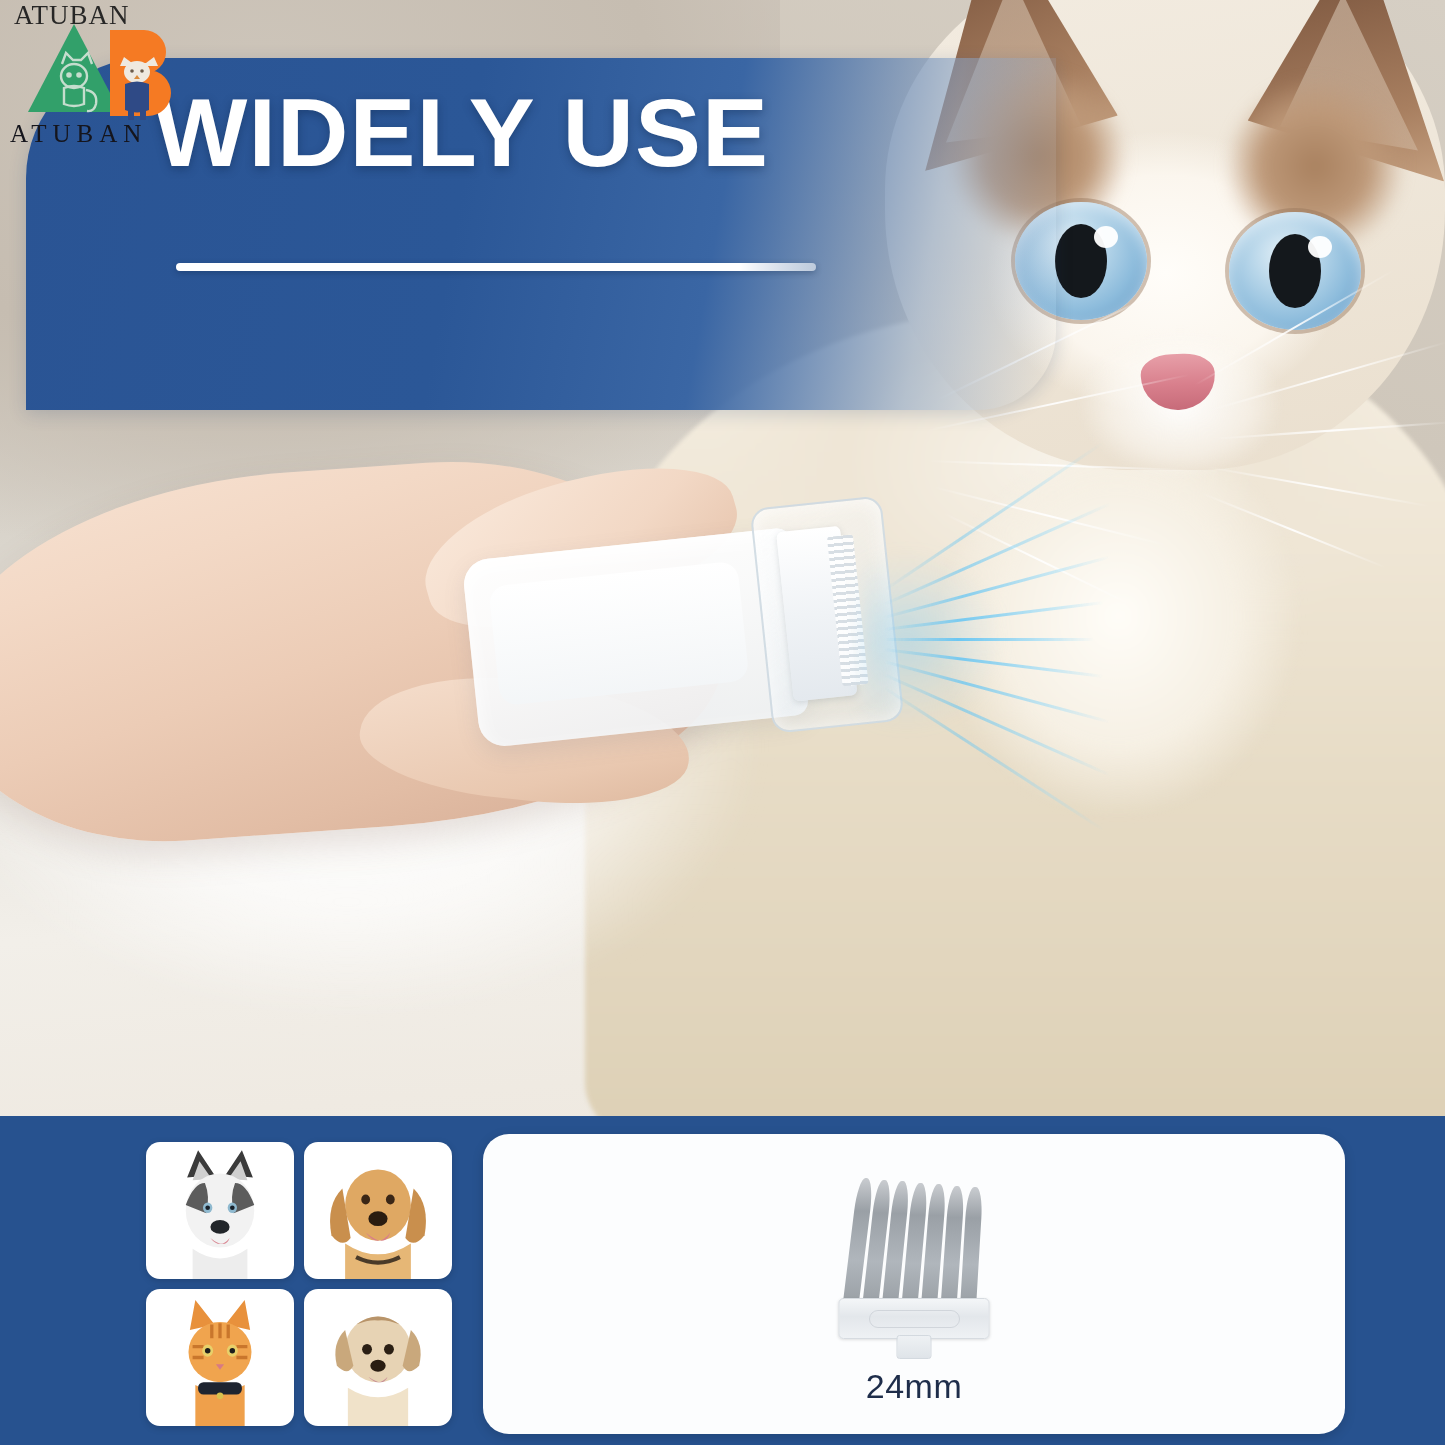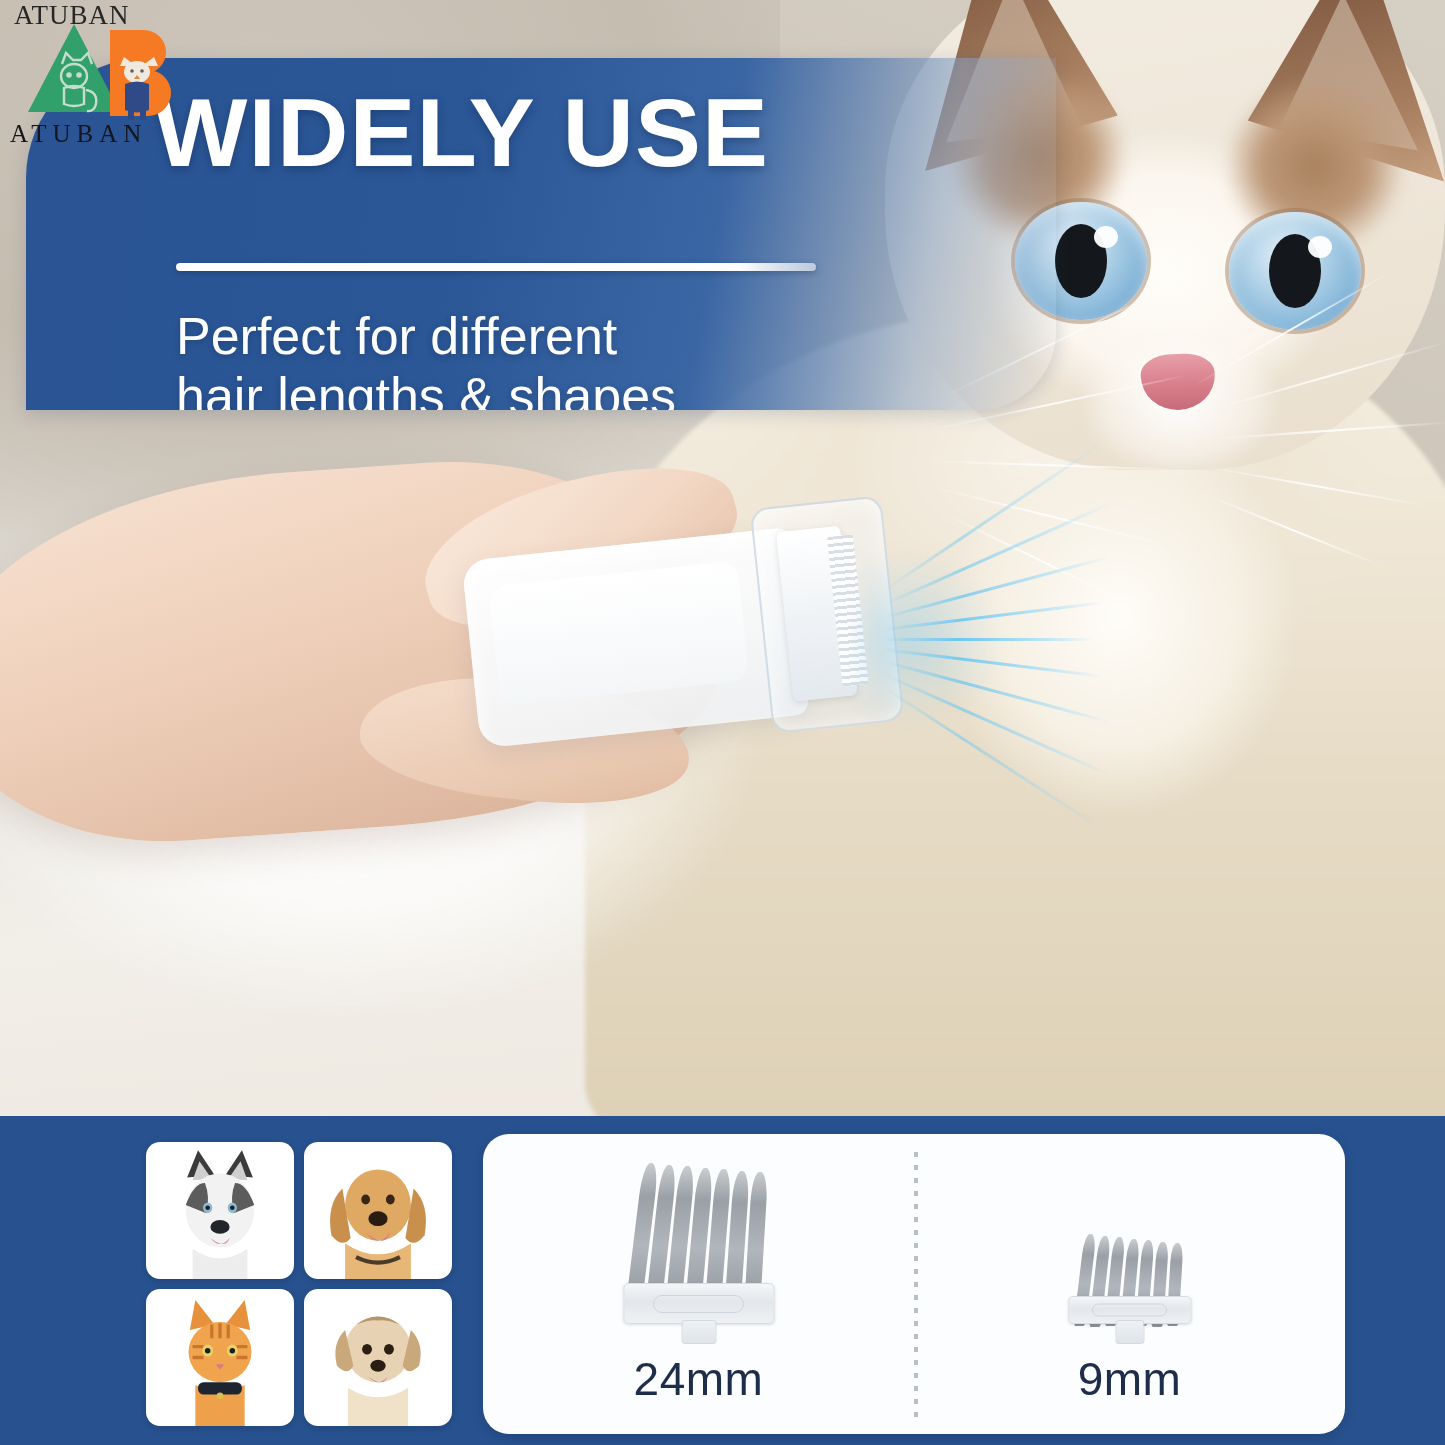--- a/index.html
+++ b/index.html
@@ -137,21 +137,21 @@
   .comb-teeth{position:absolute;left:50%;transform:translateX(-50%);display:flex;align-items:flex-end;gap:3px;}
   .tooth{background:linear-gradient(180deg,#c9ccd0 0%,#9aa0a6 22%,#b0b6bc 55%,#8d9398 100%);
     border-radius:45% 45% 16% 16%/22% 22% 8% 8%;box-shadow:1px 0 1px rgba(255,255,255,.5);}
   .comb-base{position:absolute;left:50%;transform:translateX(-50%);bottom:0;
     background:linear-gradient(180deg,#f4f6f8 0%,#e3e7eb 45%,#eef1f4 100%);
     border:1px solid #d6dbe0;border-radius:5px;box-shadow:0 1px 3px rgba(0,0,0,.12);}
   .comb-emboss{position:absolute;left:50%;top:50%;transform:translate(-50%,-50%);
     border:1px solid #c8ced4;border-radius:999px;opacity:.75;}
   .comb-clip{position:absolute;left:50%;transform:translateX(-50%);
     background:linear-gradient(180deg,#eef1f4,#dfe4e9);border:1px solid #d3d9df;border-radius:3px;}
-  .mmlabel{font-family:"Liberation Sans Narrow","Liberation Sans",sans-serif;font-size:46px;color:#1e2d4a;font-weight:400;letter-spacing:.5px;}
+  .mmlabel{font-family:"Liberation Sans Narrow","Liberation Sans",sans-serif;font-size:34px;color:#1e2d4a;font-weight:400;letter-spacing:.5px;}
 </style>
 </head>
 <body>
 
 <div class="stage">
 
   <div class="photo">
     <div class="bg-wall"></div>
     <div class="wall-right"></div>
 
@@ -216,24 +216,20 @@
         <div class="stream" style="left: 4px; top: 139.75px; width: 234px; transform: rotate(15deg); opacity: 0.74;"></div>
         <div class="stream" style="left: 4px; top: 152.8px; width: 248.4px; transform: rotate(24deg); opacity: 0.61;"></div>
         <div class="stream" style="left: 4px; top: 165.85px; width: 262.8px; transform: rotate(33deg); opacity: 0.48;"></div>
       </div>
   </div>
 
   <div class="panel">
     <div class="panel-inner">
       <div class="headline">WIDELY USE</div>
       <div class="rule"></div>
-      <div class="sub">
-        <div>Perfect for different</div>
-        <div>hair lengths &amp; shapes</div>
-      </div>
     </div>
   </div>
 
   <div class="logo">
     <div class="wm-top">ATUBAN</div>
     <svg class="logo-a" viewBox="0 0 100 96">
       <path d="M50 4 L96 92 L4 92 Z" fill="#32a06a"></path>
       <g fill="none" stroke="#dfe8df" stroke-width="2.4" opacity=".85">
         <path d="M38 44 l4 -11 l7 7 h8 l7 -7 l4 11"></path>
         <ellipse cx="50" cy="56" rx="13" ry="12"></ellipse>
@@ -334,34 +330,15 @@
               <div class="tooth" style="width: 16px; height: 142.5px; transform: skewX(-4deg);"></div>
               <div class="tooth" style="width: 16px; height: 141px; transform: skewX(-3.4deg);"></div>
             </div>
             <div class="comb-base" style="width: 149px; height: 39px; bottom: 22px;">
               <div class="comb-emboss" style="width: 89px; height: 16px;"></div>
             </div>
             <div class="comb-clip" style="width: 33px; height: 22px; bottom: 2px;"></div>
           </div>
           <div class="mmlabel">24mm</div>
         </div>
-        <div class="combcell">
-          <div class="divider"></div>
-          <div class="combart">
-            <div class="comb-teeth" style="bottom: 20px;">
-              <div class="tooth" style="width: 12px; height: 92px; transform: skewX(-7deg);"></div>
-              <div class="tooth" style="width: 12px; height: 90.5px; transform: skewX(-6.4deg);"></div>
-              <div class="tooth" style="width: 12px; height: 89px; transform: skewX(-5.8deg);"></div>
-              <div class="tooth" style="width: 12px; height: 87.5px; transform: skewX(-5.2deg);"></div>
-              <div class="tooth" style="width: 12px; height: 86px; transform: skewX(-4.6deg);"></div>
-              <div class="tooth" style="width: 12px; height: 84.5px; transform: skewX(-4deg);"></div>
-              <div class="tooth" style="width: 12px; height: 83px; transform: skewX(-3.4deg);"></div>
-            </div>
-            <div class="comb-base" style="width: 121px; height: 26px; bottom: 22px;">
-              <div class="comb-emboss" style="width: 73px; height: 11px;"></div>
-            </div>
-            <div class="comb-clip" style="width: 27px; height: 22px; bottom: 2px;"></div>
-          </div>
-          <div class="mmlabel">9mm</div>
-        </div>
       </div>
   </div>
 </div>
 
 </body></html>

